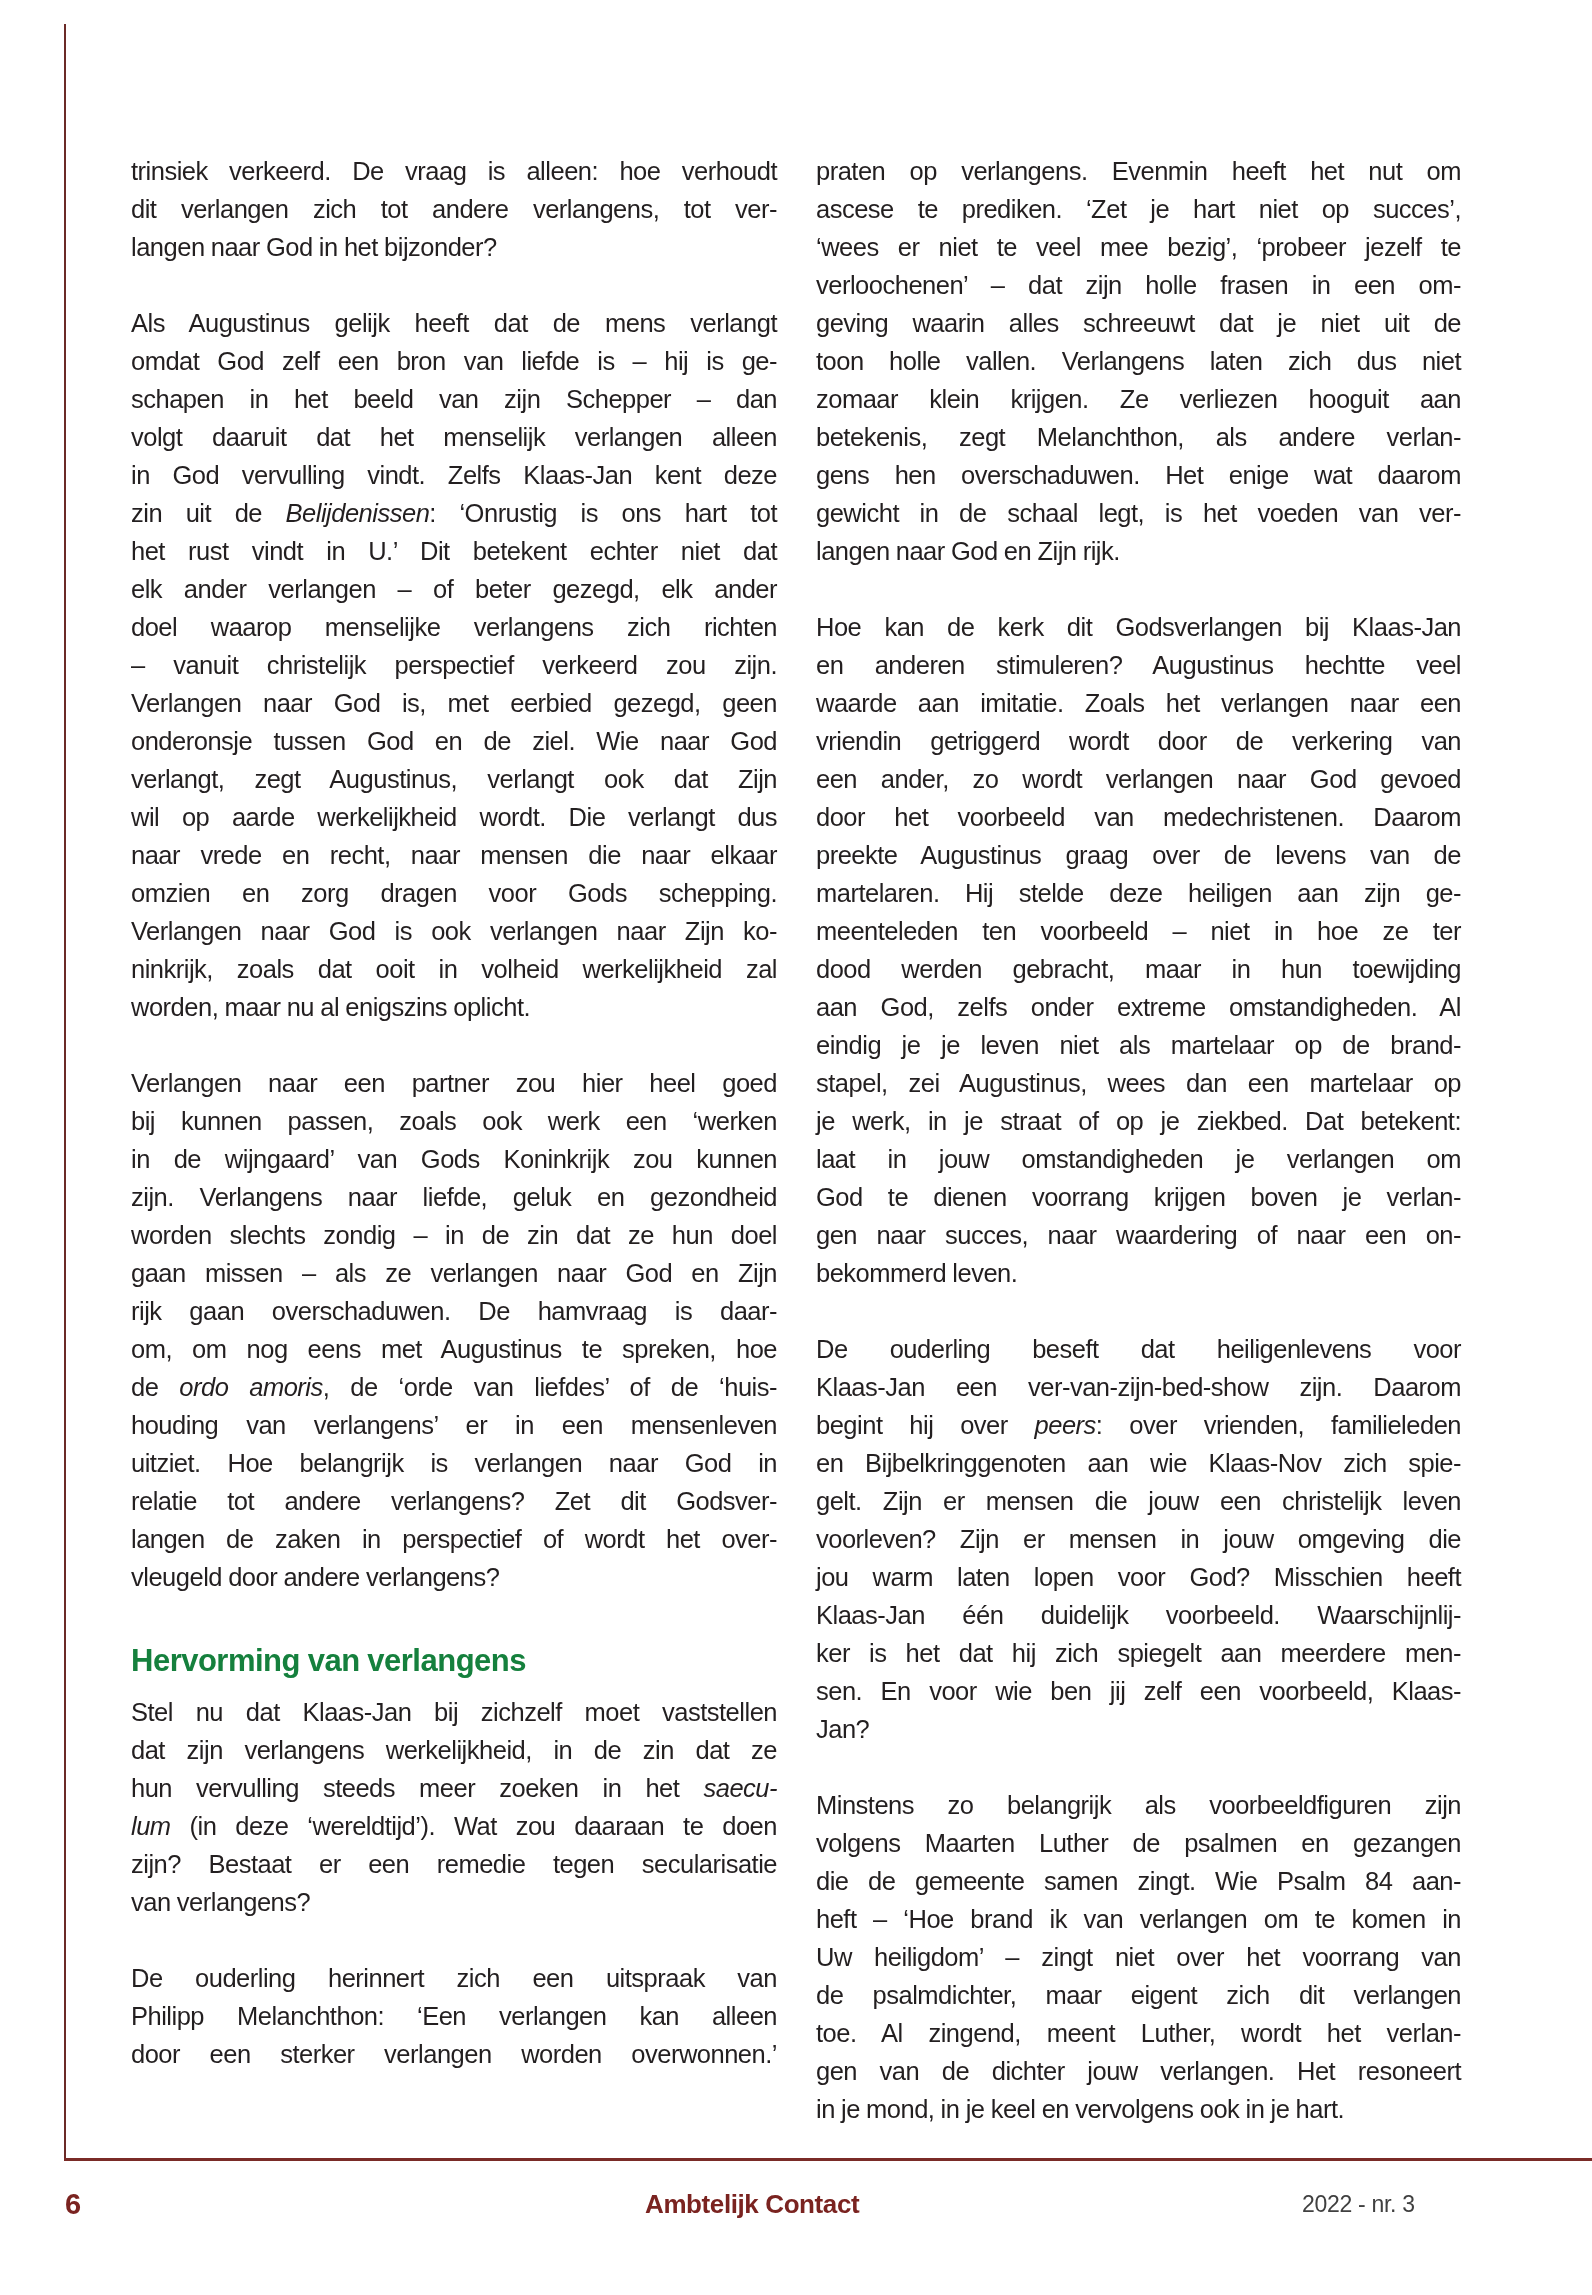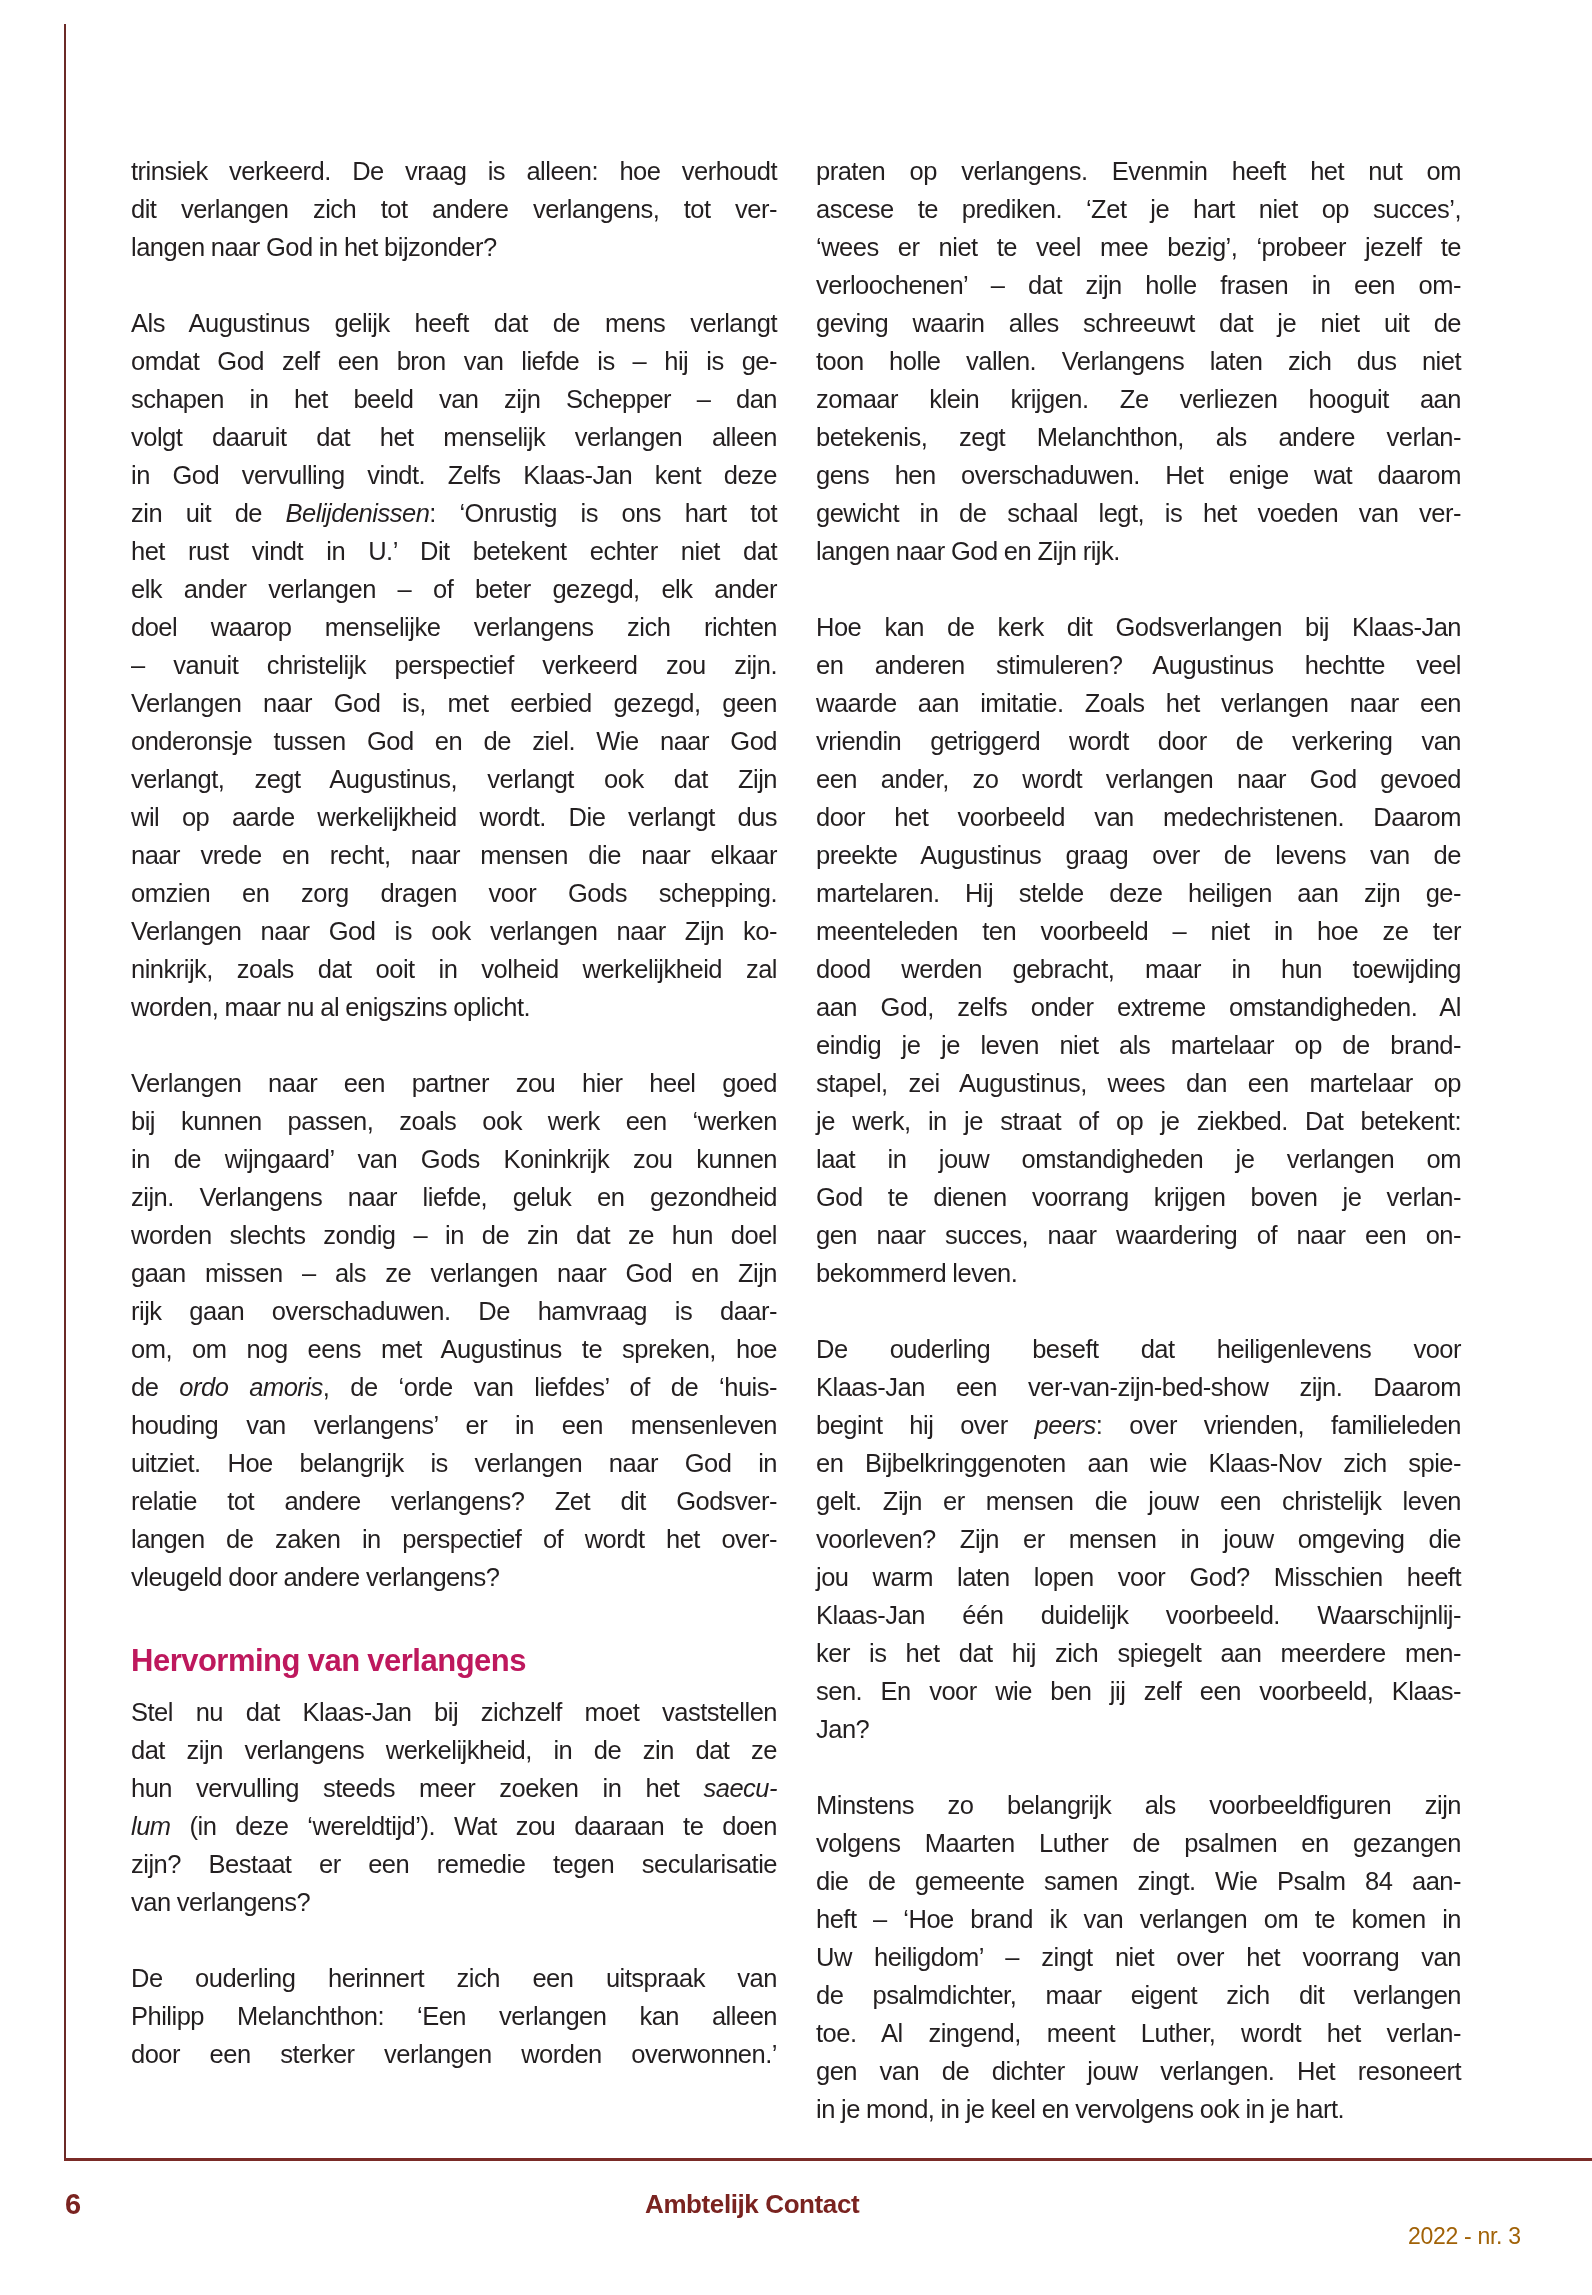--- a/index.html
+++ b/index.html
@@ -22,36 +22,36 @@
     letter-spacing: -0.5px; word-spacing: -0.4px;
     hyphens: manual;
   }
   .col-left { left: 131px; }
   .col-right { left: 816px; width: 645px; }
   .para { margin: 0 0 38px 0; }
   .para .ln { display: block; text-align: justify; text-align-last: justify; white-space: nowrap; }
   .para .ln.last { text-align-last: left; }
   .heading {
     margin: 0 0 10.4px 0; padding-top: 3.5px;
-    color: #be185d; font-weight: bold; font-size: 31px; line-height: 45px;
+    color: #15803d; font-weight: bold; font-size: 31px; line-height: 45px;
     letter-spacing: -0.5px;
   }
   i { font-style: italic; }
   .footer-page {
     position: absolute; left: 65px; top: 2187px;
     font-size: 29px; font-weight: bold; color: #7a2320; line-height: 35px;
   }
   .footer-title {
     position: absolute; left: 645px; top: 2190px;
     font-size: 26px; font-weight: bold; color: #7a2320; line-height: 29px;
     letter-spacing: -0.4px;
   }
   .footer-issue {
-    position: absolute; left: 1408px; top: 2190px;
-    font-size: 23px; color: #a16207; line-height: 29px; letter-spacing: -0.3px; margin-top: 32px;
+    position: absolute; left: 1302px; top: 2190px;
+    font-size: 23px; color: #404040; line-height: 29px; letter-spacing: -0.3px;
   }
 </style>
 </head>
 <body>
 
 <div class="frame-vline"></div>
 <div class="frame-hline"></div>
 
 <article class="column col-left">
   <div class="para">

